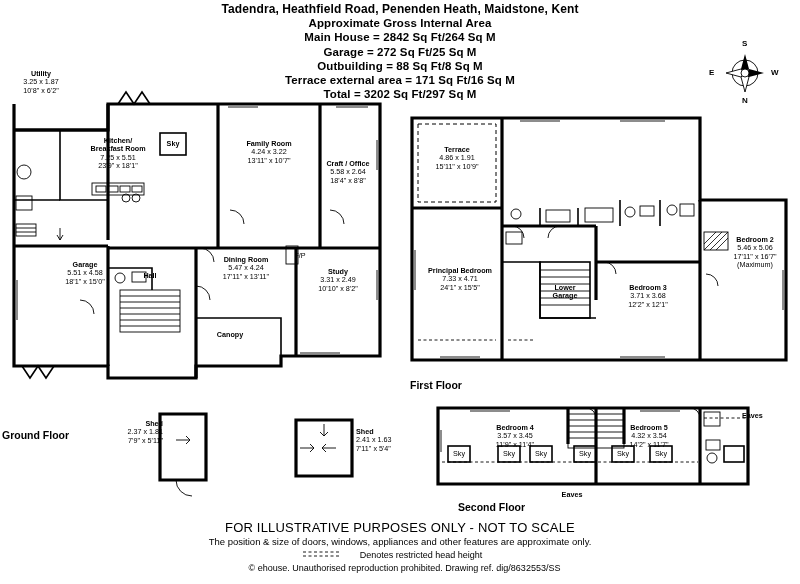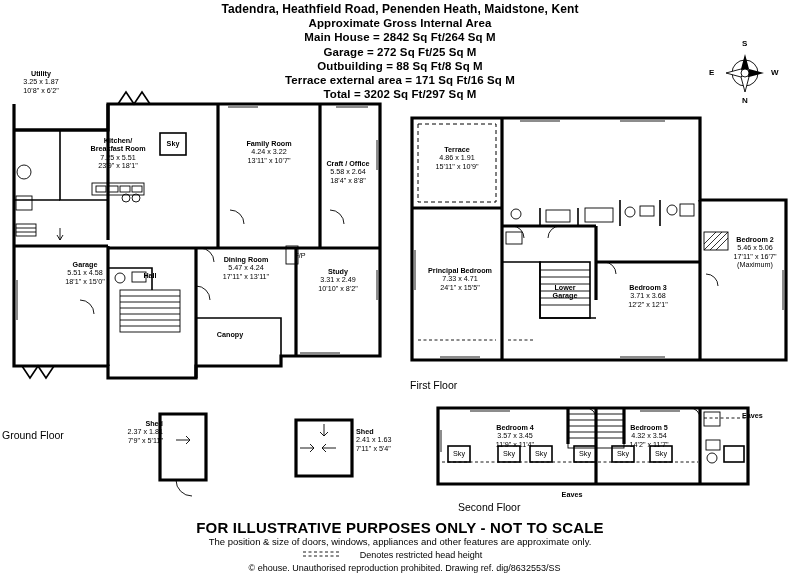--- a/index.html
+++ b/index.html
@@ -13,30 +13,30 @@
   }
   .root{position:relative;width:800px;height:425px;border-radius:24px;}
 
   
   .header{position:absolute;left:0;top:0;width:800px;text-align:center;}
   .header .line{font-size:11.5px;line-height:14.2px;font-weight:bold;letter-spacing:.1px;}
   .header .line.title{font-size:12px;}
 
   
   .footer{position:absolute;left:0;top:520px;width:800px;text-align:center;}
-  .footer .f1{font-size:15px;font-weight:bold;line-height:15px;letter-spacing:.2px;}
+  .footer .f1{font-size:13px;font-weight:normal;line-height:15px;letter-spacing:.2px;}
   .footer .f2{font-size:9.5px;line-height:14px;}
   .footer .f3{font-size:9px;line-height:13px;}
   .footer .f4{font-size:9px;line-height:13px;padding-left:9px;}
   .dash-sample{display:inline-block;vertical-align:1px;width:38px;height:7px;margin-right:4px;}
 
   
   .lbl{position:absolute;font-size:7.2px;line-height:8.4px;text-align:center;white-space:nowrap;}
   .lbl .nm{font-weight:bold;}
-  .floor{position:absolute;font-size:10.5px;font-weight:normal;}
+  .floor{position:absolute;font-size:10.5px;font-weight:bold;}
 
   
   svg.plan{position:absolute;left:0;top:0;width:800px;height:584px;}
   .w{fill:none;stroke:#000;stroke-width:3.2;}
   .w2{fill:none;stroke:#000;stroke-width:1.6;}
   .thin{fill:none;stroke:#000;stroke-width:0.9;}
   .hatch{fill:none;stroke:#000;stroke-width:0.8;}
   .dash{fill:none;stroke:#000;stroke-width:1;stroke-dasharray:4 3;}
   .dashsm{fill:none;stroke:#000;stroke-width:0.9;stroke-dasharray:3 2.5;}
 

